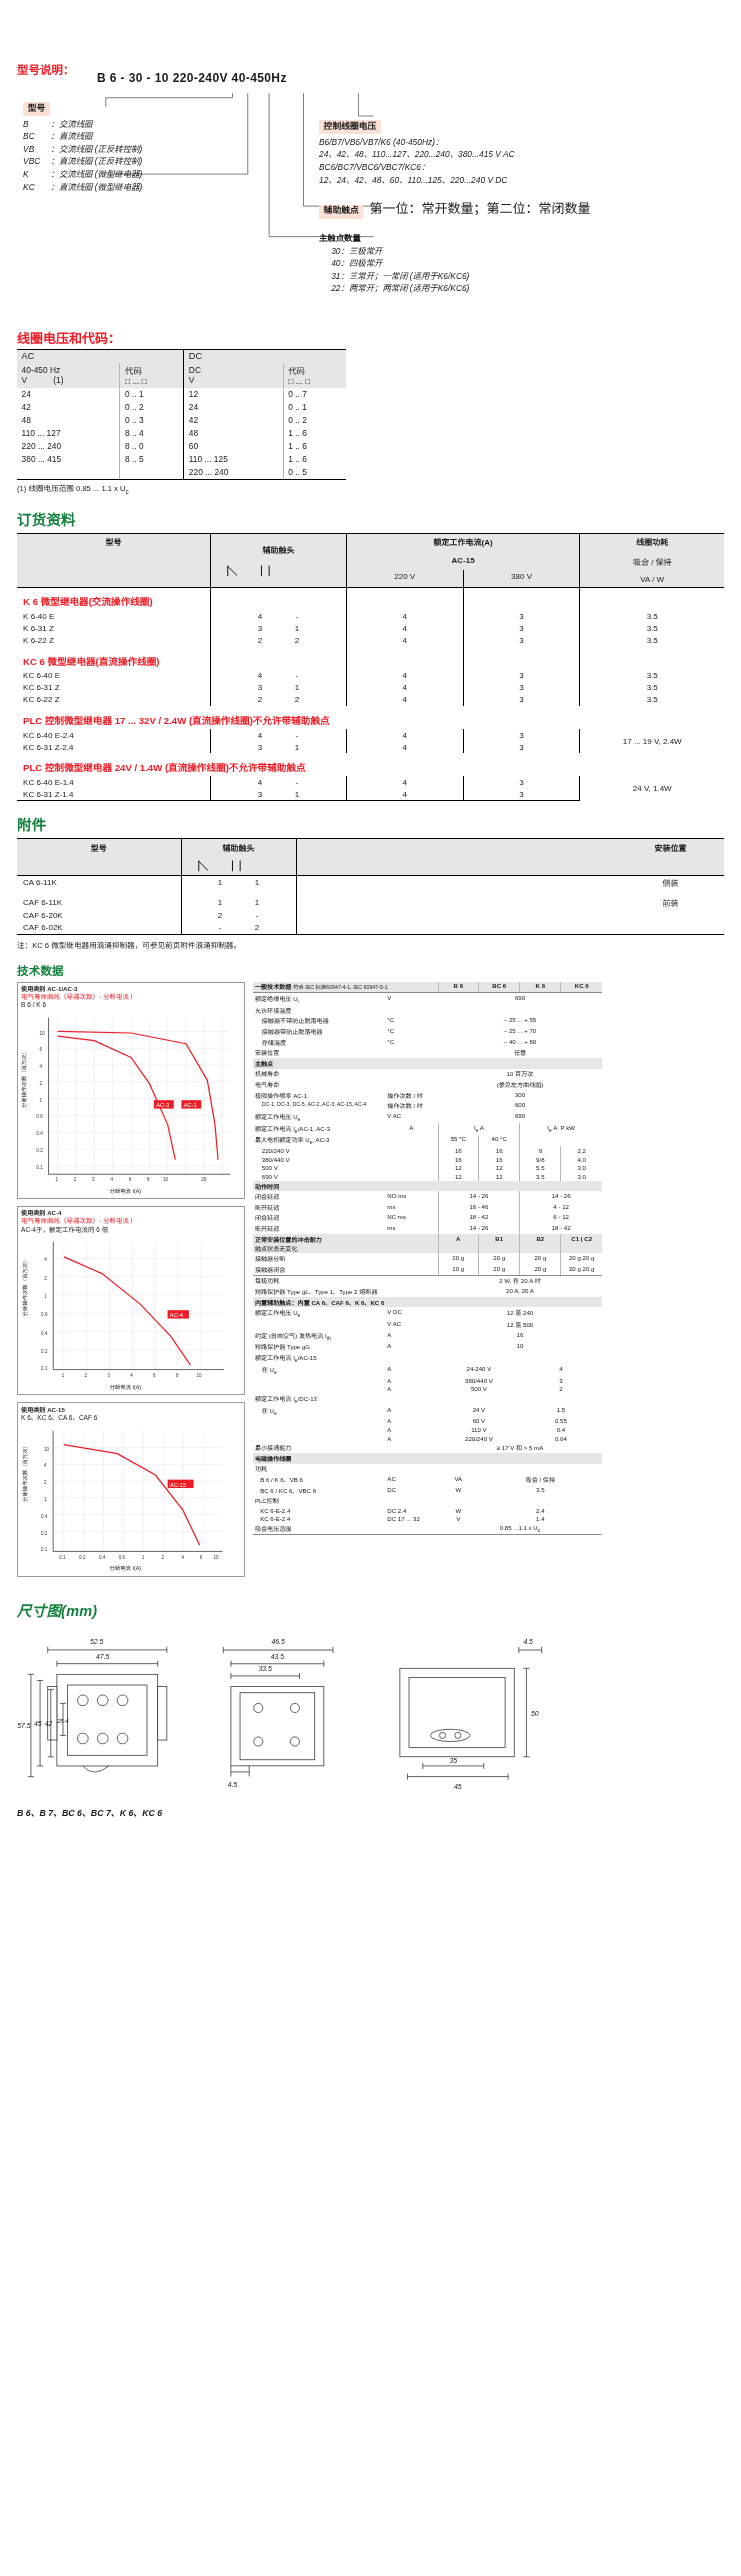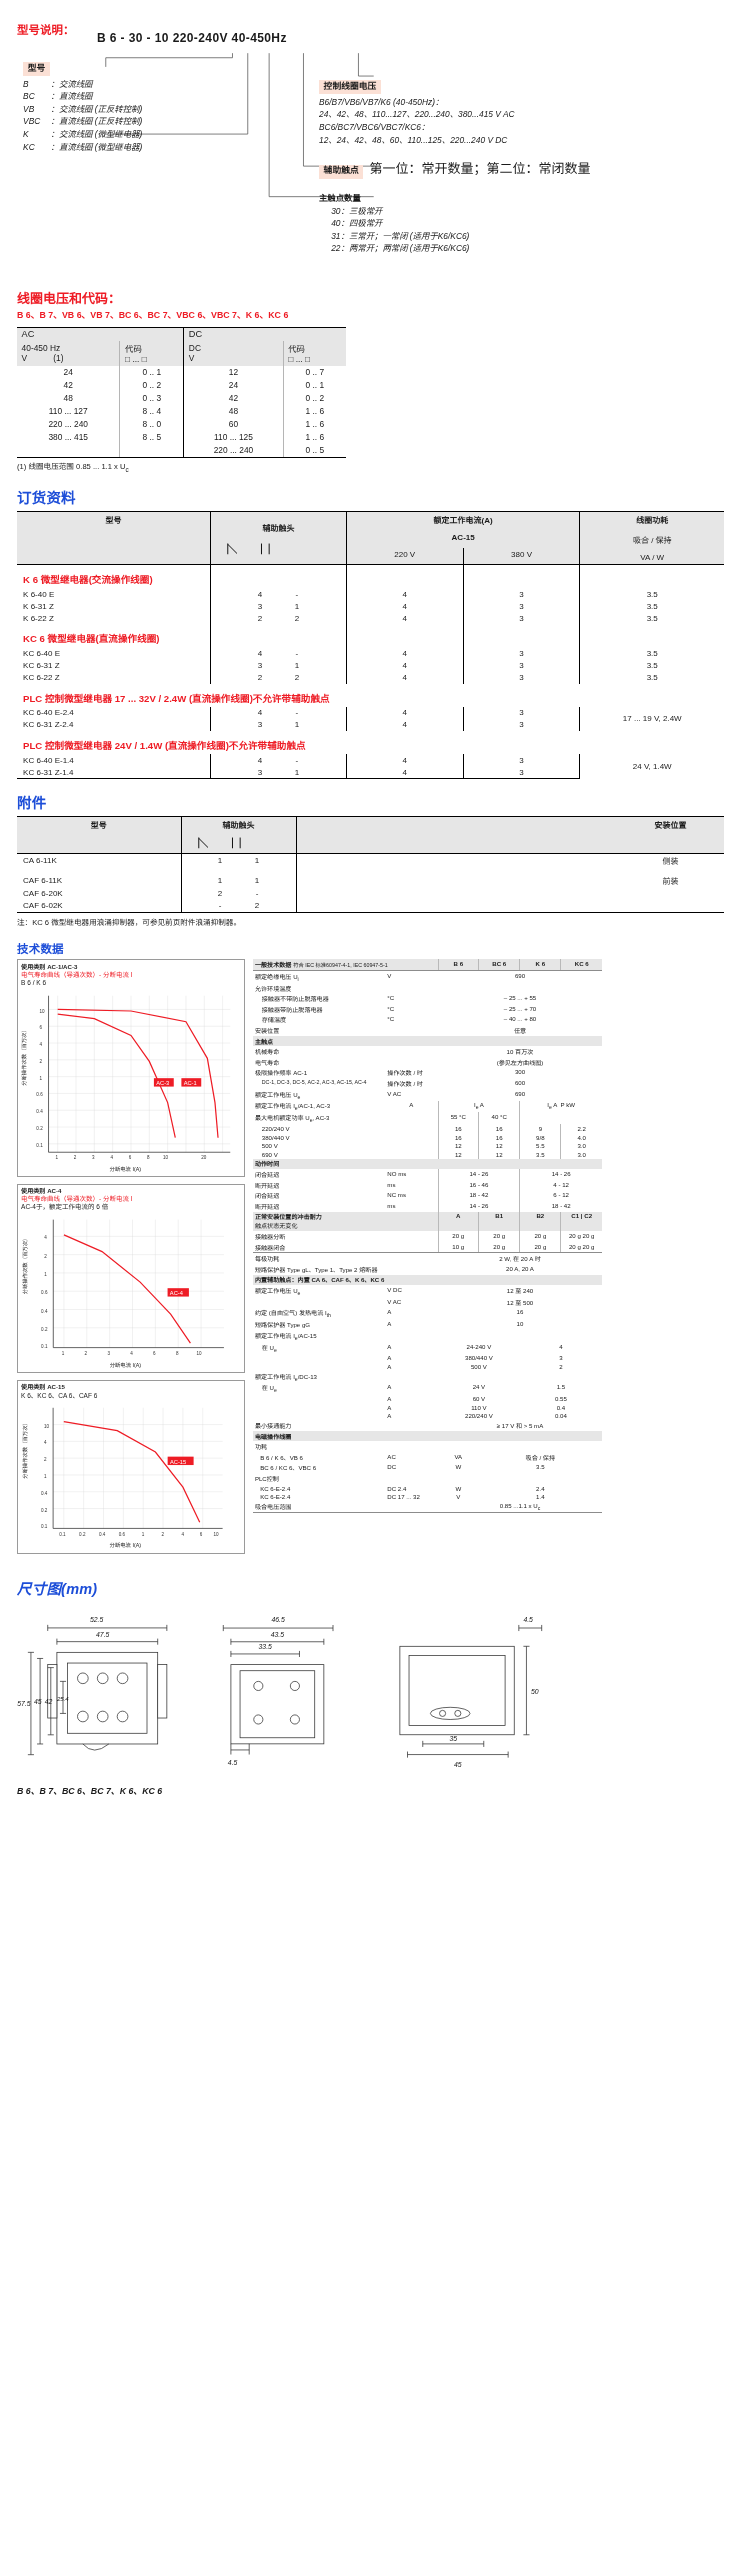--- a/index.html
+++ b/index.html
@@ -6,36 +6,36 @@
   * { box-sizing: border-box; }
   html, body { margin:0; padding:0; }
   body {
     width: 741px;
     background: #ffffff;
     font-family: "Liberation Sans", "DejaVu Sans", sans-serif;
     font-size: 8.4px;
     color: #1a1a1a;
     -webkit-font-smoothing: antialiased;
   }
-  .page { width: 602px; position: relative; padding: 0 0 23px 0; }
+  .page { width: 602px; position: relative; padding: 0 0 23px 0; margin-top: 40px; }
 
   
   .red { color: #ee1c25; }
   .bold { font-weight: bold; }
   .tag {
     background: #fbe0d5;
     padding: 0.8px 4.6px 1.5px 4.6px;
     display: inline-block;
     font-weight: bold;
     font-size: 8.8px;
     color: #1a1a1a;
     line-height: 1.35;
   }
   .sec-title {
-    color: #1d4ed8;
+    color: #15803d;
     font-weight: bold;
     font-size: 11.5px;
     margin: 0 0 3.8px 0;
     letter-spacing: 0.2px;
   }
   .sec-title.lg { font-size: 14.5px; }
   .xs { font-size: 6.5px; }
 
   
   #model-explain { padding: 21.4px 0 0 17px; position: relative; }
@@ -53,21 +53,21 @@
 
   
   #coil-codes { padding: 12.2px 0 0 17px; }
   .vt { border-collapse:collapse; width:329px; }
   .vt th, .vt td { padding:1.5px 4.6px; }
   .vt .hdrband { background:#e6e6e6; }
   .vt .topline { border-top:0.8px solid #000; }
   .vt .botline { border-bottom:0.8px solid #000; }
   .vt .sep { border-left:0.8px solid #000; }
   .vt .sepl { border-left:0.8px solid #b5b5b5; }
-  .vt td.num { text-align:center; }
+  .vt td.num { text-align:left; }
   .note { font-size:7.6px; margin-top:2.3px; }
 
   
   #ordering { padding: 13.8px 0 0 17px; }
   .ot { border-collapse:collapse; width:707px; font-size:8px; }
   .ot th { background:#e6e6e6; font-weight:bold; padding:2.3px 6.1px; vertical-align:top;}
   .ot td { padding:1.5px 6.1px; }
   .ot .vsep { border-left:0.8px solid #000; }
   .ot .grp { color:#ee1c25; font-weight:bold; font-size:9.6px; padding-top:6.9px; padding-bottom:2.3px;}
   .ot .c { text-align:center; }
@@ -176,21 +176,20 @@
             <div class="me-line">31：三常开；一常闭 (适用于K6/KC6)</div>
             <div class="me-line">22：两常开；两常闭 (适用于K6/KC6)</div>
           </div>
         </div>
       </div>
     </div>
   </section>
 
   <section id="coil-codes">
     <div class="red bold" style="font-size:13px;line-height:1.5">线圈电压和代码：</div>
-    <div class="red bold" style="font-size:8.8px;line-height:1.5;margin-bottom:4.6px">B 6、B 7、VB 6、VB 7、BC 6、BC 7、VBC 6、VBC 7、K 6、KC 6</div>
 
     <table class="vt">
       <tbody>
           <tr class="hdrband">
         <td class="topline" colspan="2" style="font-size:9.2px">AC</td>
         <td class="topline sep" colspan="2" style="font-size:9.2px">DC</td>
       </tr>
       <tr class="hdrband">
         <td>
           <div>40-450 Hz</div>

